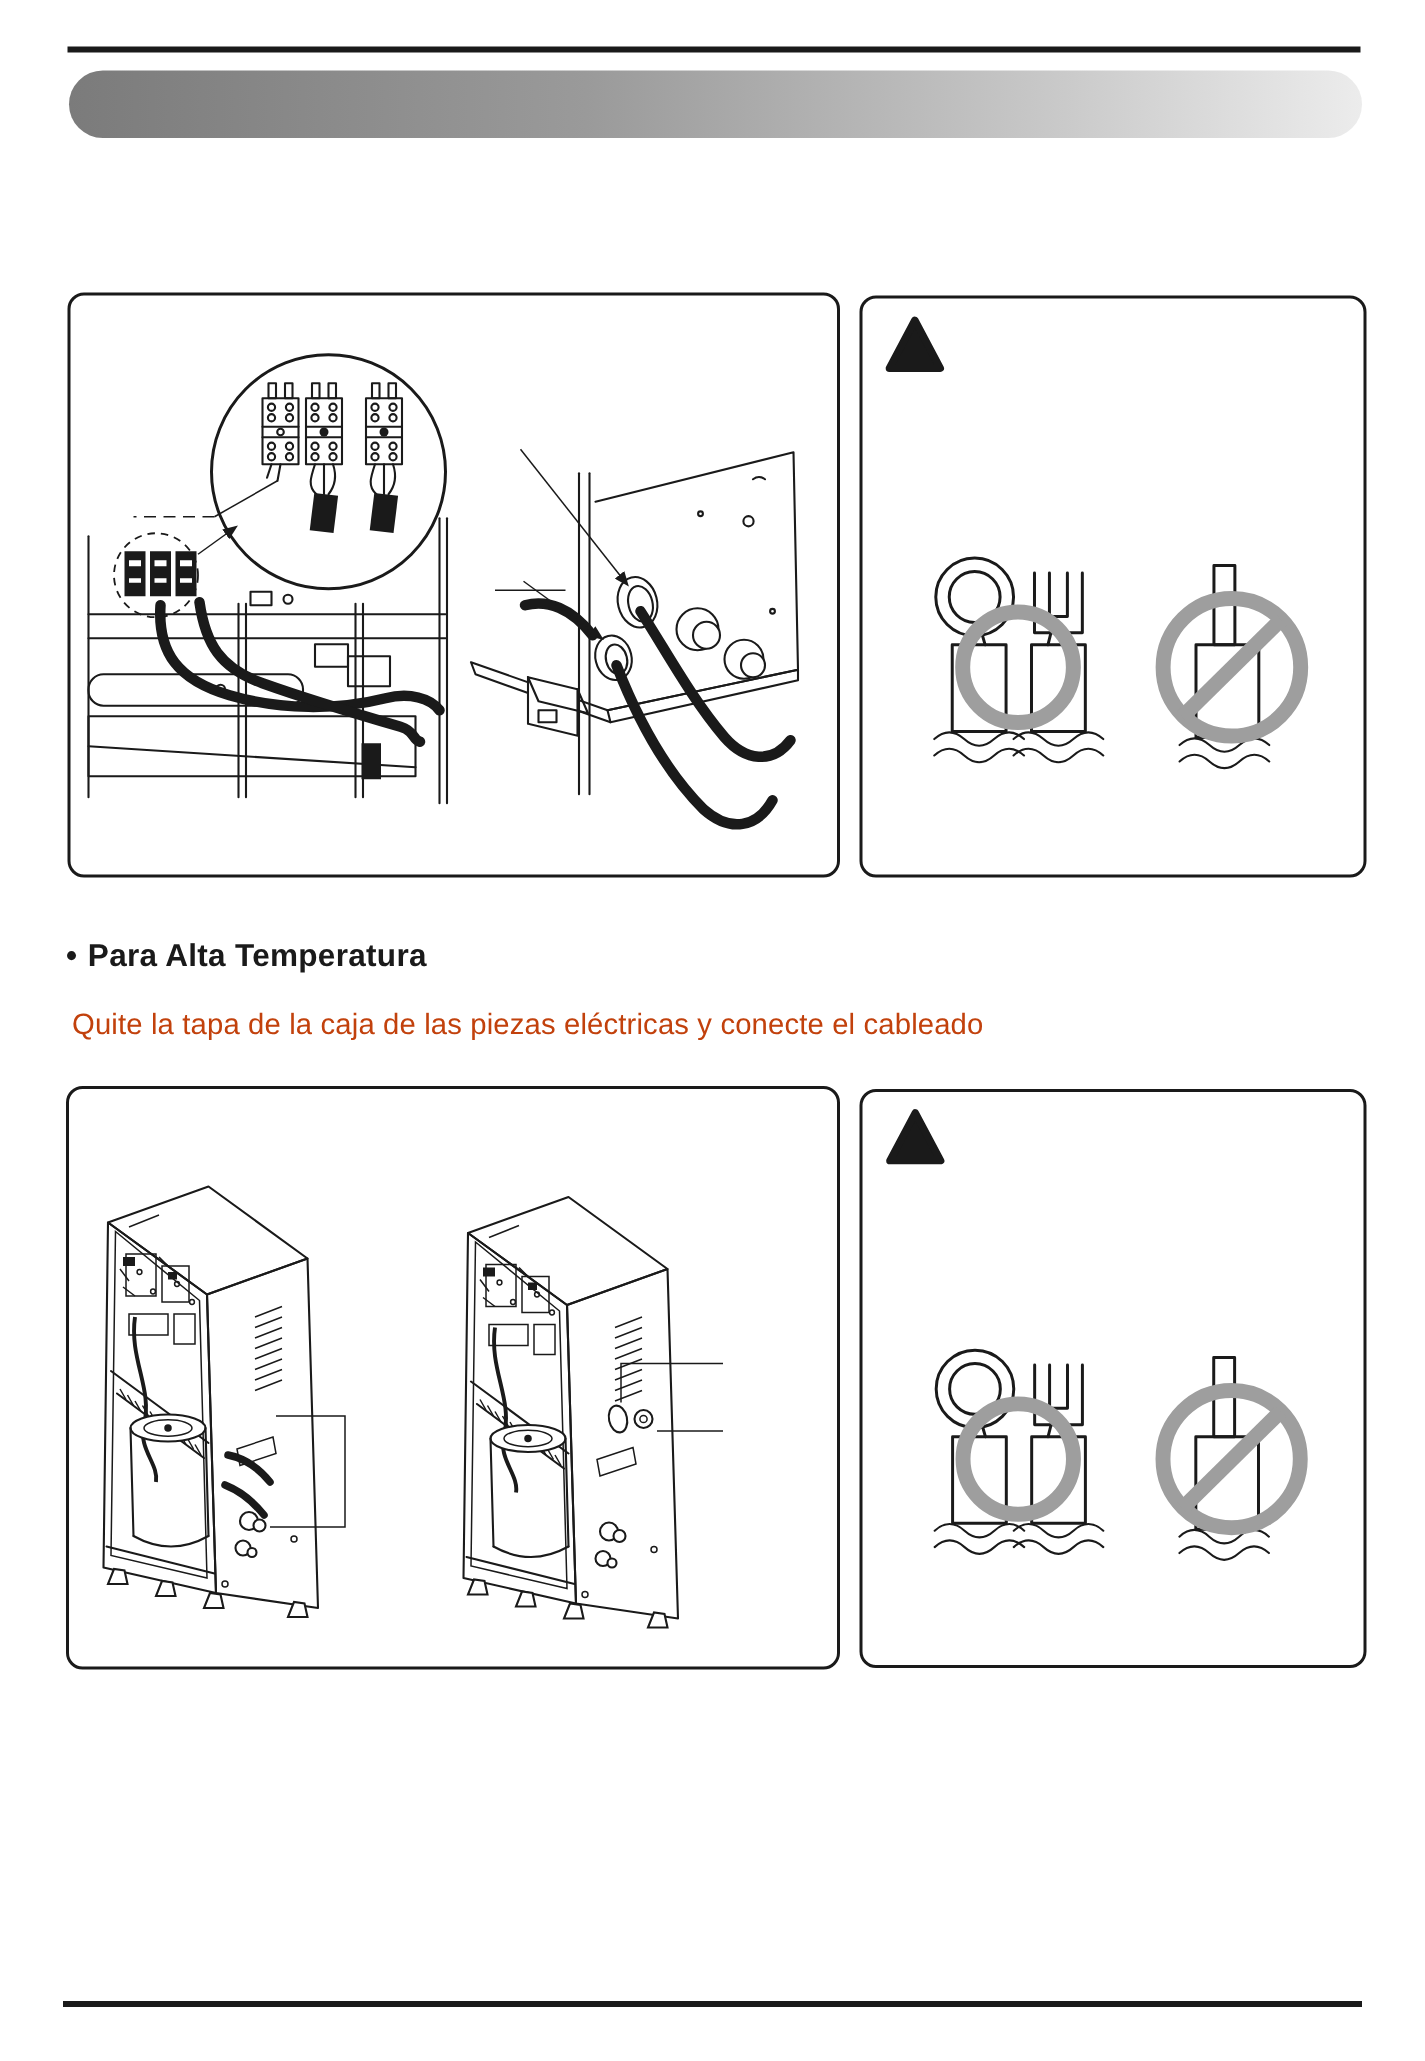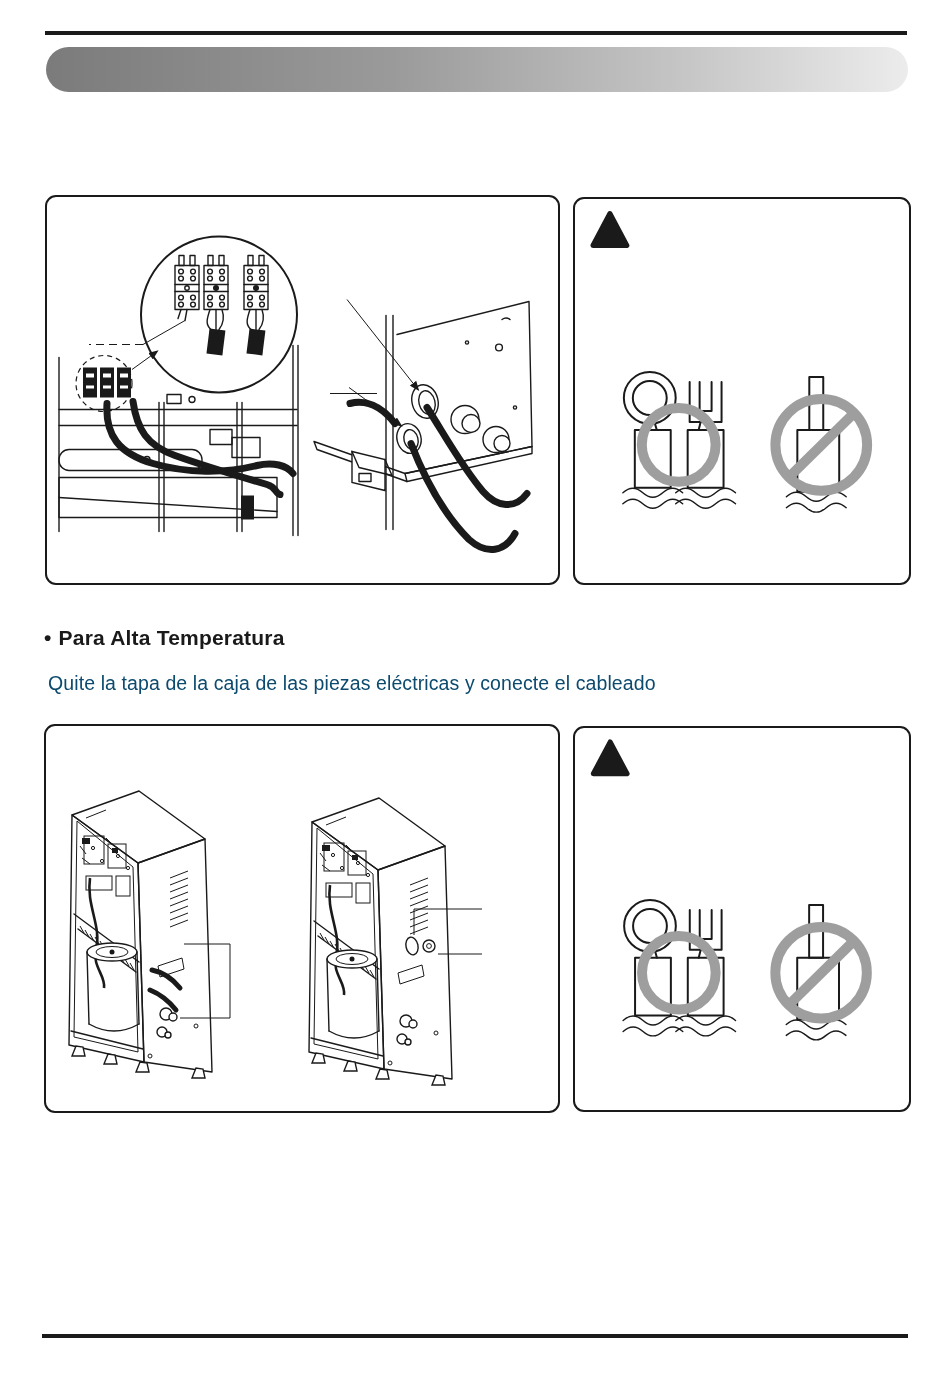--- a/index.html
+++ b/index.html
@@ -26,21 +26,21 @@
   .panel-tl{left:45px;top:195px;width:511px;height:386px;}
   .panel-tr{left:573px;top:197px;width:334px;height:384px;}
   .panel-bl{left:44px;top:724px;width:512px;height:385px;}
   .panel-br{left:573px;top:726px;width:334px;height:382px;}
   .panel svg{display:block;width:100%;height:100%;}
   .heading{
     position:absolute;left:44px;top:626px;font-size:21px;font-weight:bold;letter-spacing:0.2px;
   }
   .heading .bullet{font-weight:bold;margin-right:7px;}
   .body-text{
-    position:absolute;left:48px;top:672px;font-size:19.5px;letter-spacing:0.1px;color:#0c4a6e;
+    position:absolute;left:48px;top:672px;font-size:19.5px;letter-spacing:0.1px;color:#c2410c;
   }
   
   .ln{stroke:var(--ink);fill:none;stroke-width:1.4;stroke-linecap:round;stroke-linejoin:round;}
   .ln2{stroke:var(--ink);fill:none;stroke-width:2;stroke-linecap:round;stroke-linejoin:round;}
   .thin{stroke:var(--ink);fill:none;stroke-width:1;}
   .fil{fill:var(--ink);stroke:none;}
   .wfil{fill:#ffffff;stroke:var(--ink);stroke-width:1.4;}
   .cable{stroke:var(--ink);fill:none;stroke-width:7;stroke-linecap:round;}
   .cable-s{stroke:var(--ink);fill:none;stroke-width:5;stroke-linecap:round;}
   .grayring{stroke:var(--gray);fill:none;stroke-width:10;}

